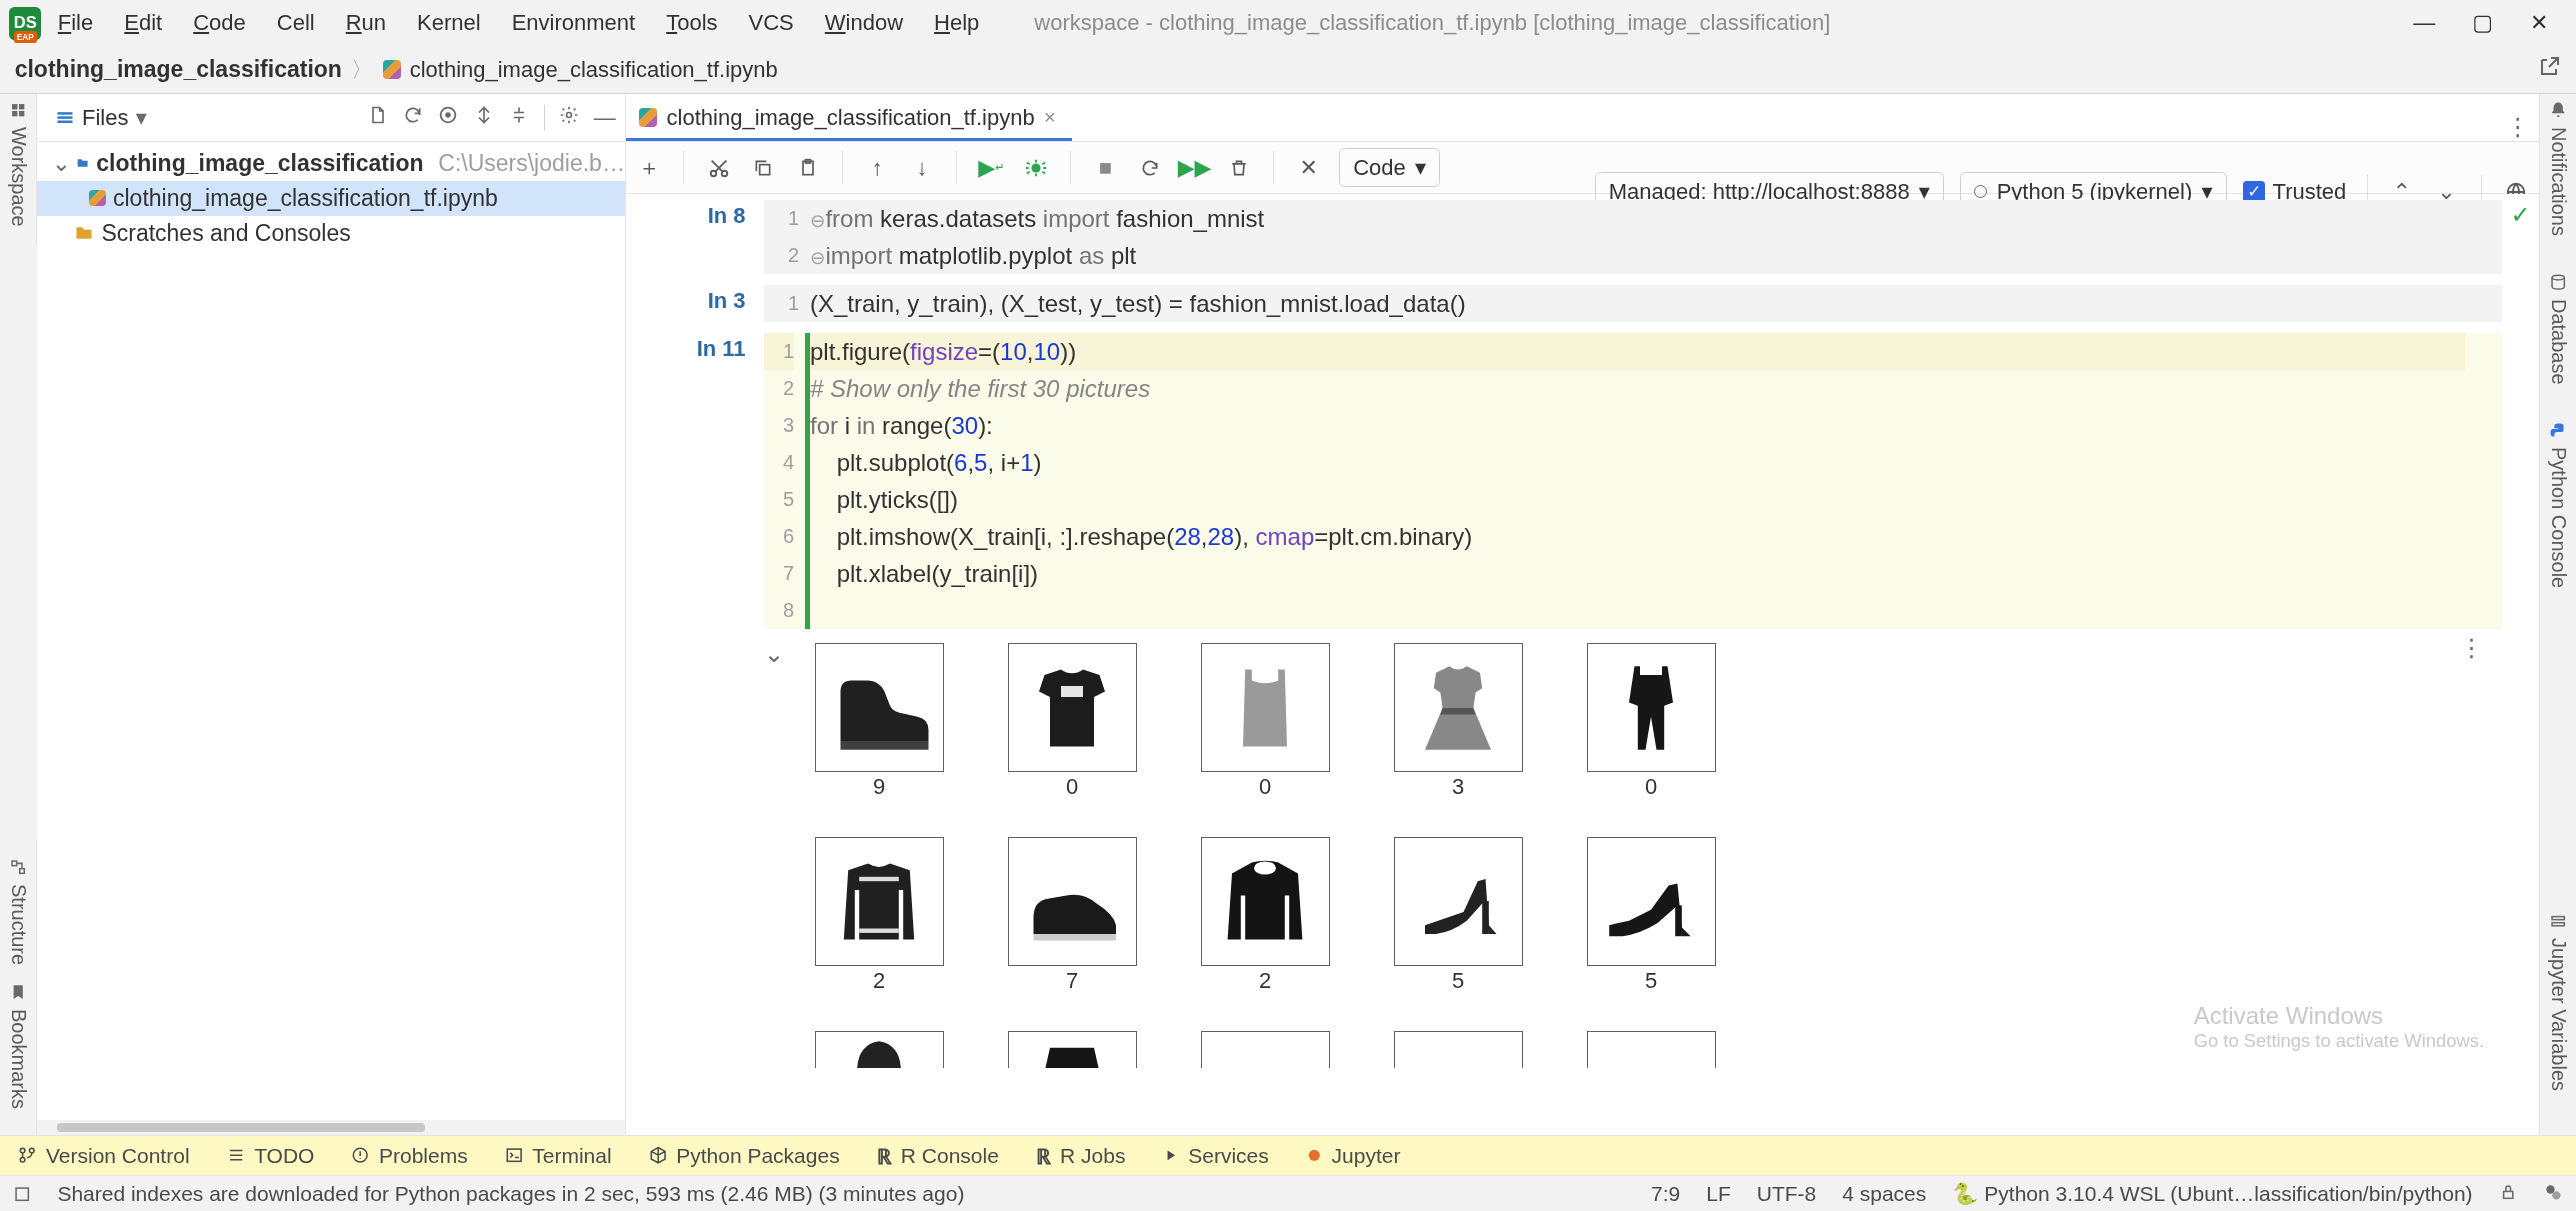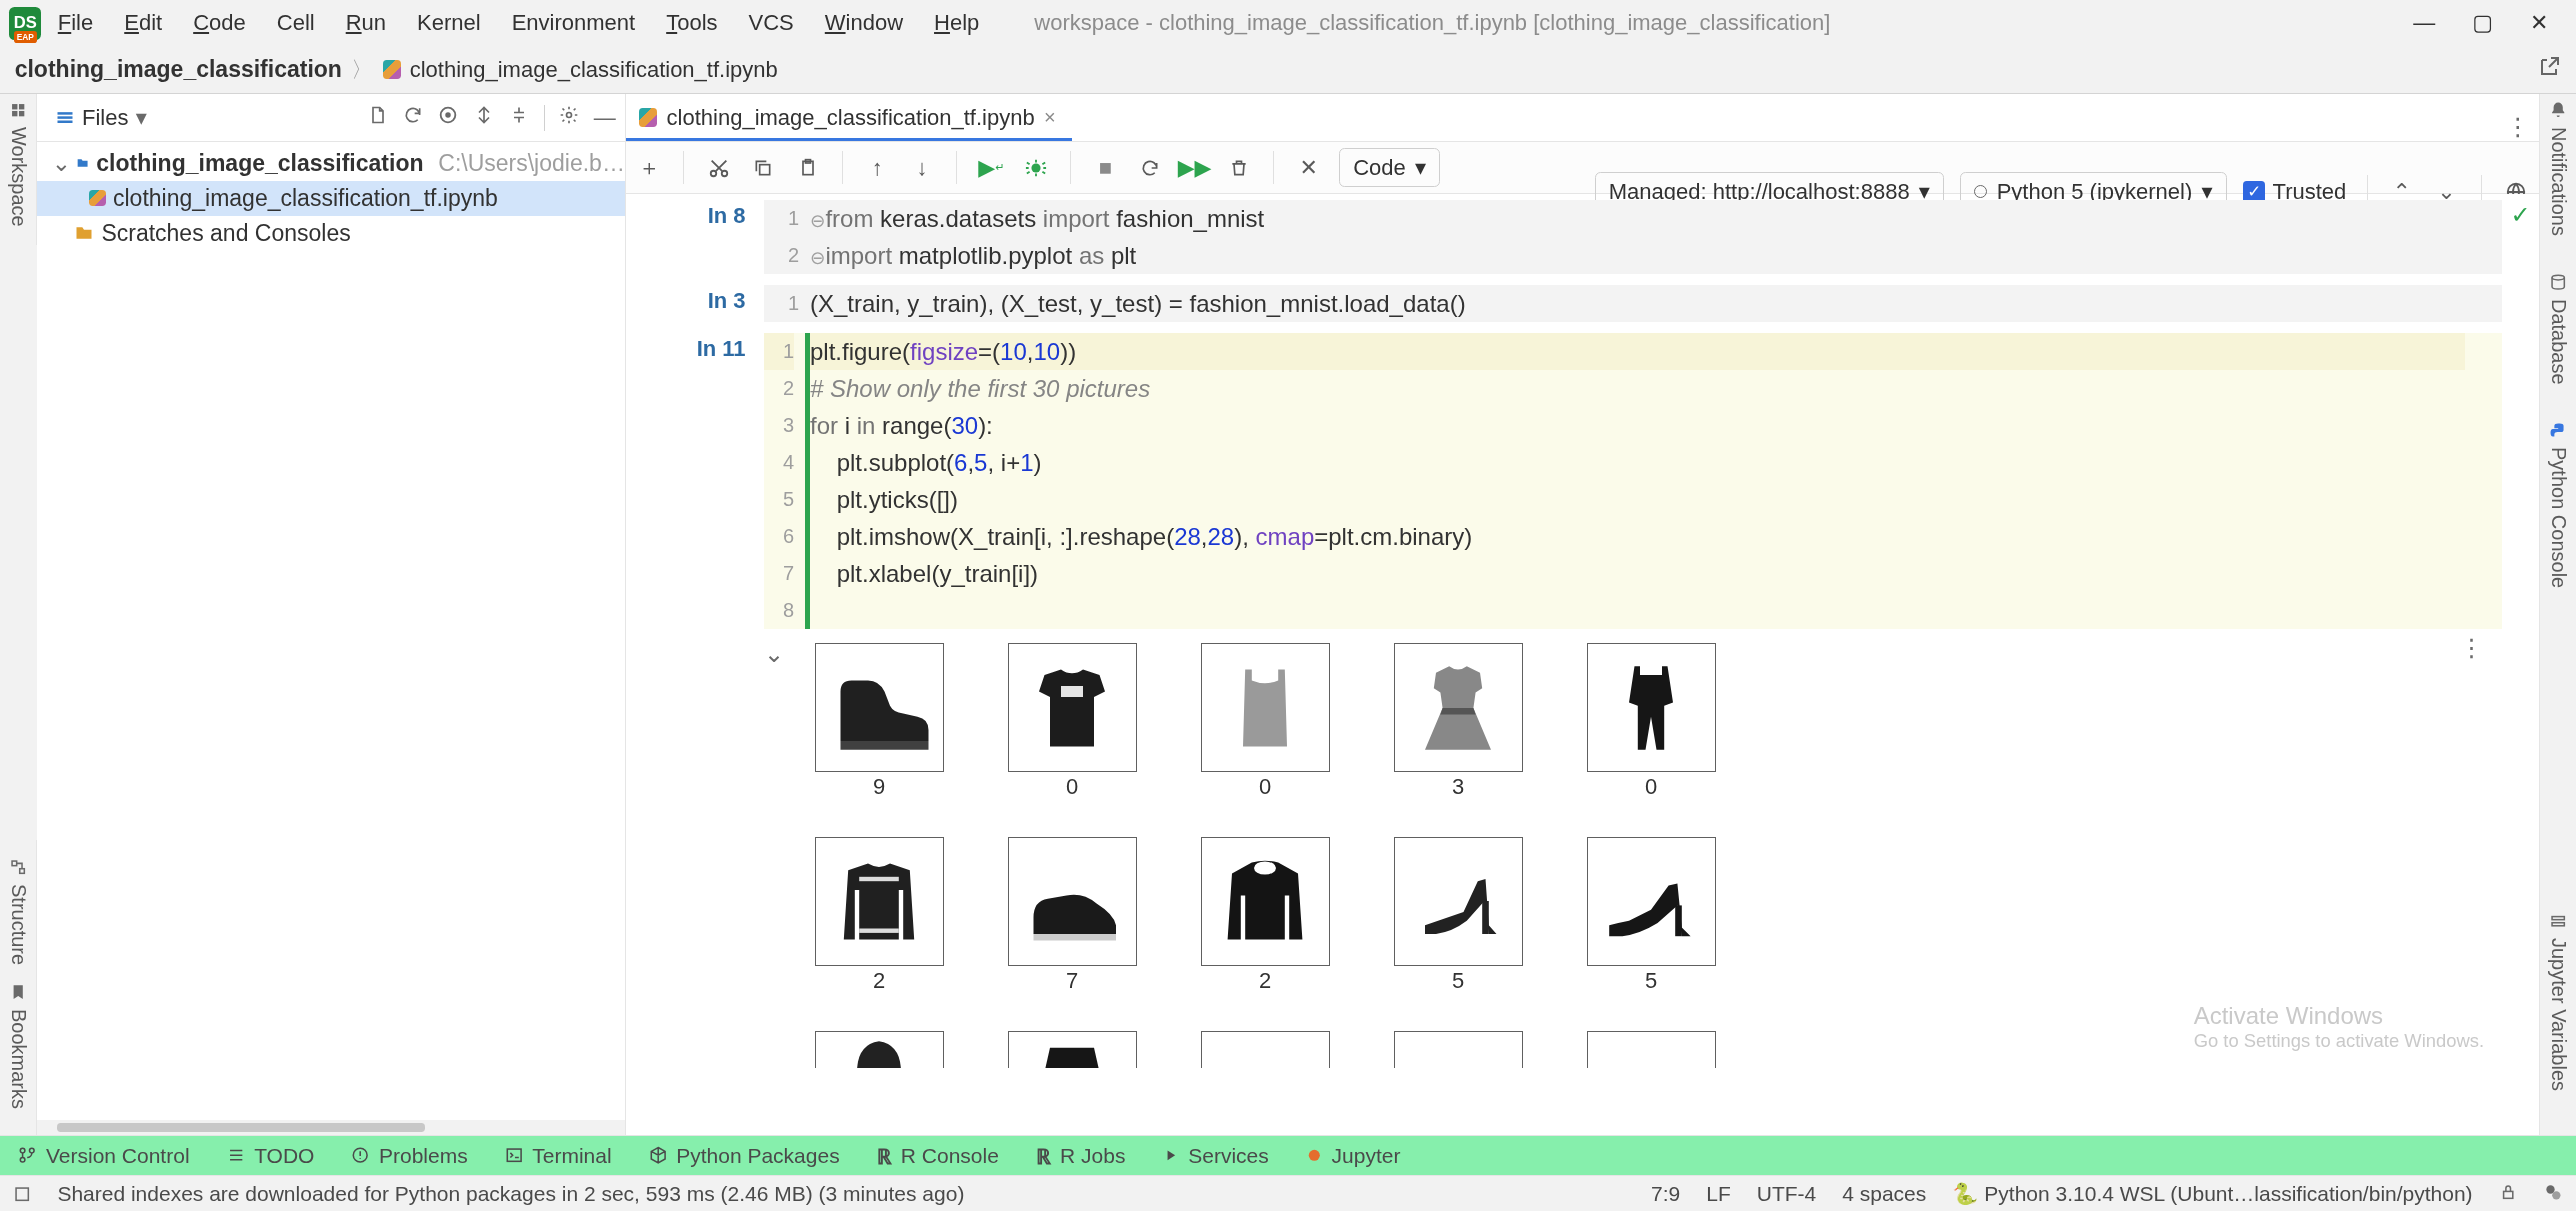--- a/index.html
+++ b/index.html
@@ -89,21 +89,21 @@
   .output .content { flex: 1; padding: 9.2px 18.4px 0 9.2px; }
   .output .kebab { margin-left: auto; padding-right: 18.4px; color: #6a6a6a; }
   .grid5 { display: grid; grid-template-columns: repeat(5, 156px); gap: 37px 37px; }
   .imgbox { display: flex; flex-direction: column; align-items: center; }
   .imgbox .frame { width: 129px; height: 129px; border: 0.9px solid #606060; display: flex; align-items: center; justify-content: center; }
   .imgbox .frame svg { width: 110px; height: 110px; }
   .imgbox .lbl { font-size: 22px; color: #323232; font-family: "Segoe UI", Arial, sans-serif; margin-top: 1.8px; }
   .partial .frame { height: 37px; border-bottom: none; overflow: hidden; }
 
   
-  .toolwins { height: 40px; display: flex; align-items: center; padding: 0 18.4px; gap: 37px; border-top: 0.9px solid #e5e5e5; background: #86efac; font-size: 21px; color: #4a4a4a; }
+  .toolwins { height: 40px; display: flex; align-items: center; padding: 0 18.4px; gap: 37px; border-top: 0.9px solid #e5e5e5; background: #fef9c3; font-size: 21px; color: #4a4a4a; }
   .toolwins .tw { display: flex; align-items: center; gap: 9.2px; }
   .watermark { position: absolute; right: 55px; bottom: 83px; color: #c9c9c9; font-size: 24px; text-align: left; pointer-events: none; }
   .watermark .sub { font-size: 18.4px; }
 
   .statusbar { height: 37px; display: flex; align-items: center; padding: 0 13px; gap: 26px; background: #f2f2f2; border-top: 0.9px solid #e5e5e5; font-size: 21px; color: #4a4a4a; }
   .statusbar .right { margin-left: auto; display: flex; align-items: center; gap: 26px; }
   .pyicon { color: #3877e0; }
 </style>
 </head>
 <body>
@@ -604,21 +604,21 @@
 </div>
 
 <div class="statusbar">
   <svg width="18.4" height="18.4" viewBox="0 0 24 24" fill="none" stroke="#6a6a6a" stroke-width="2">
       <rect x="4" y="4" width="16" height="16"></rect>
     </svg>
   <span>Shared indexes are downloaded for Python packages in 2 sec, 593 ms (2.46 MB) (3 minutes ago)</span>
   <div class="right">
     <span>7:9</span>
     <span>LF</span>
-    <span>UTF-4</span>
+    <span>UTF-8</span>
     <span>4 spaces</span>
     <span><span class="pyicon">🐍</span> <span>Python 3.10.4 WSL (Ubunt…lassification/bin/python)</span></span>
     <span><svg width="18.4" height="18.4" viewBox="0 0 24 24" fill="none" stroke="#6a6a6a" stroke-width="2">
           <rect x="6" y="11" width="12" height="9"></rect>
           <path d="M9 11V7a3 3 0 016 0v4"></path>
         </svg></span>
     <span><svg width="20" height="20" viewBox="0 0 24 24" fill="#6a6a6a">
           <circle cx="9" cy="9" r="5"></circle>
           <circle cx="16" cy="16" r="5" fill="#9e9e9e"></circle>
         </svg></span>

